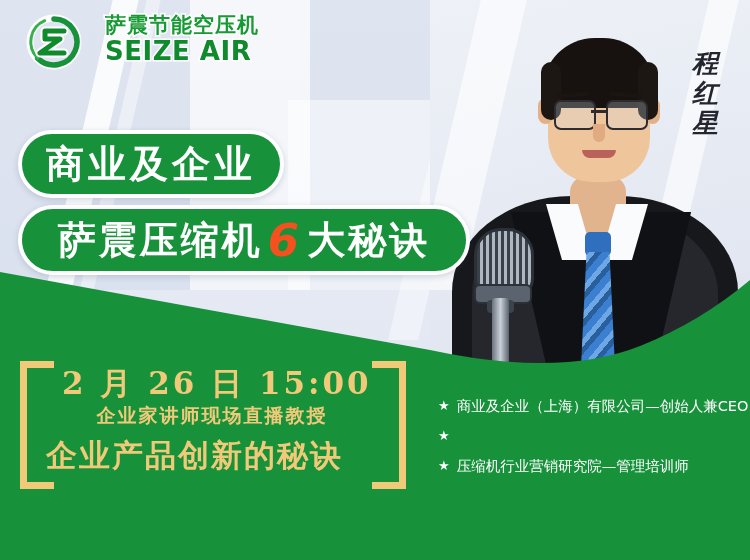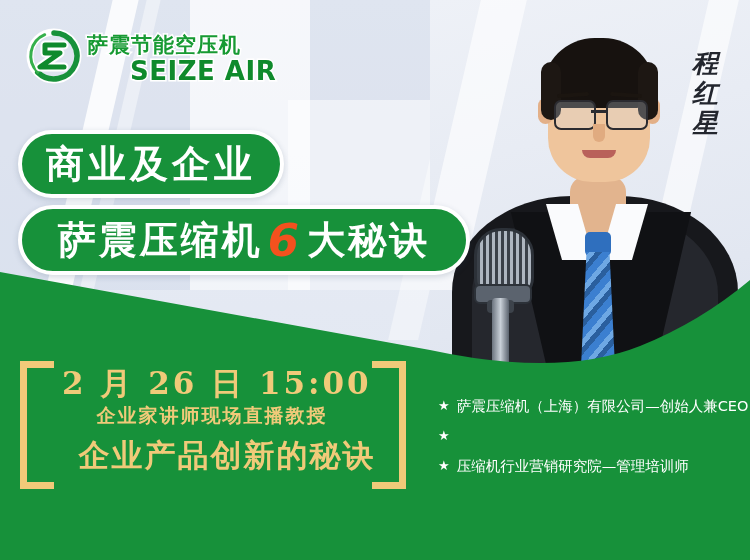--- a/index.html
+++ b/index.html
@@ -17,29 +17,29 @@
   .bg-layer{position:absolute;inset:0;overflow:hidden;}
   .panel{position:absolute;background:rgba(255,255,255,.50);}
   .panel.dim{background:rgba(205,214,232,.42);}
   .stripe{
     position:absolute;background:rgba(255,255,255,.85);
     transform:skewX(-13deg);
   }
   .stripe.soft{background:rgba(255,255,255,.42);}
 
   
-  #logo{position:absolute;left:26px;top:28px;display:flex;align-items:flex-end;gap:5px;}
+  #logo{position:absolute;left:26px;top:14px;display:flex;align-items:flex-start;gap:23px;}
   #logo .mark{width:56px;height:56px;position:relative;flex:none;}
   #logo .wordmark{display:flex;flex-direction:column;line-height:1;}
   #logo .cn{
     font-size:21px;font-weight:bold;color:#179a33;letter-spacing:1px;
     -webkit-text-stroke:3px #fff;paint-order:stroke fill;
     white-space:nowrap;
   }
-  #logo .en-row{display:flex;align-items:baseline;margin-top:3px;margin-left:43px;}
+  #logo .en-row{display:flex;align-items:baseline;margin-top:3px;}
   #logo .en{
     font-size:26px;font-weight:bold;color:#0f8a2c;letter-spacing:.5px;
     -webkit-text-stroke:3px #fff;paint-order:stroke fill;
     white-space:nowrap;font-family:"DejaVu Sans",sans-serif;
   }
 
   
   .pill{
     position:absolute;background:#17913a;border-radius:40px;
     border:4px solid #ffffff;
@@ -128,21 +128,21 @@
     position:absolute;left:44px;top:8px;width:300px;text-align:center;
     color:#f0ca79;font-weight:bold;font-size:31px;letter-spacing:3px;
     font-family:"DejaVu Serif","Liberation Serif",serif;white-space:nowrap;
   }
   #sub-line{
     position:absolute;left:44px;top:48px;width:300px;text-align:center;
     color:#f0ca79;font-weight:bold;font-size:19px;letter-spacing:2px;
     font-family:"DejaVu Serif","Liberation Serif",serif;white-space:nowrap;
   }
   #big-line{
-    position:absolute;left:44px;top:80px;width:330px;text-align:center;
+    position:absolute;left:28px;top:80px;width:330px;text-align:left;
     color:#f0ca79;font-weight:bold;font-size:31px;letter-spacing:2px;
     font-family:"DejaVu Serif","Liberation Serif",serif;white-space:nowrap;
   }
 
   #bullets{position:absolute;left:438px;top:396px;width:305px;}
   .bullet{
     display:flex;align-items:flex-start;gap:7px;
     color:#ffffff;font-size:14.5px;line-height:1.45;margin-bottom:9px;
     font-family:"DejaVu Sans","Liberation Sans",sans-serif;white-space:nowrap;
   }
@@ -247,21 +247,21 @@
       <span class="h h2"></span>
     </div>
     <div id="date-line">2 月 26 日 15:00</div>
     <div id="sub-line">企业家讲师现场直播教授</div>
     <div id="big-line">企业产品创新的秘诀</div>
   </div>
 
   <div id="bullets">
     <div class="bullet">
       <span class="star">★</span>
-      <span>萨震压缩机（上海）有限公司—创始人兼CEO</span>
+      <span>商业及企业（上海）有限公司—创始人兼CEO</span>
     </div>
     <div class="bullet">
       <span class="star">★</span>
     </div>
     <div class="bullet">
       <span class="star">★</span>
       <span>压缩机行业营销研究院—管理培训师</span>
     </div>
   </div>
 

